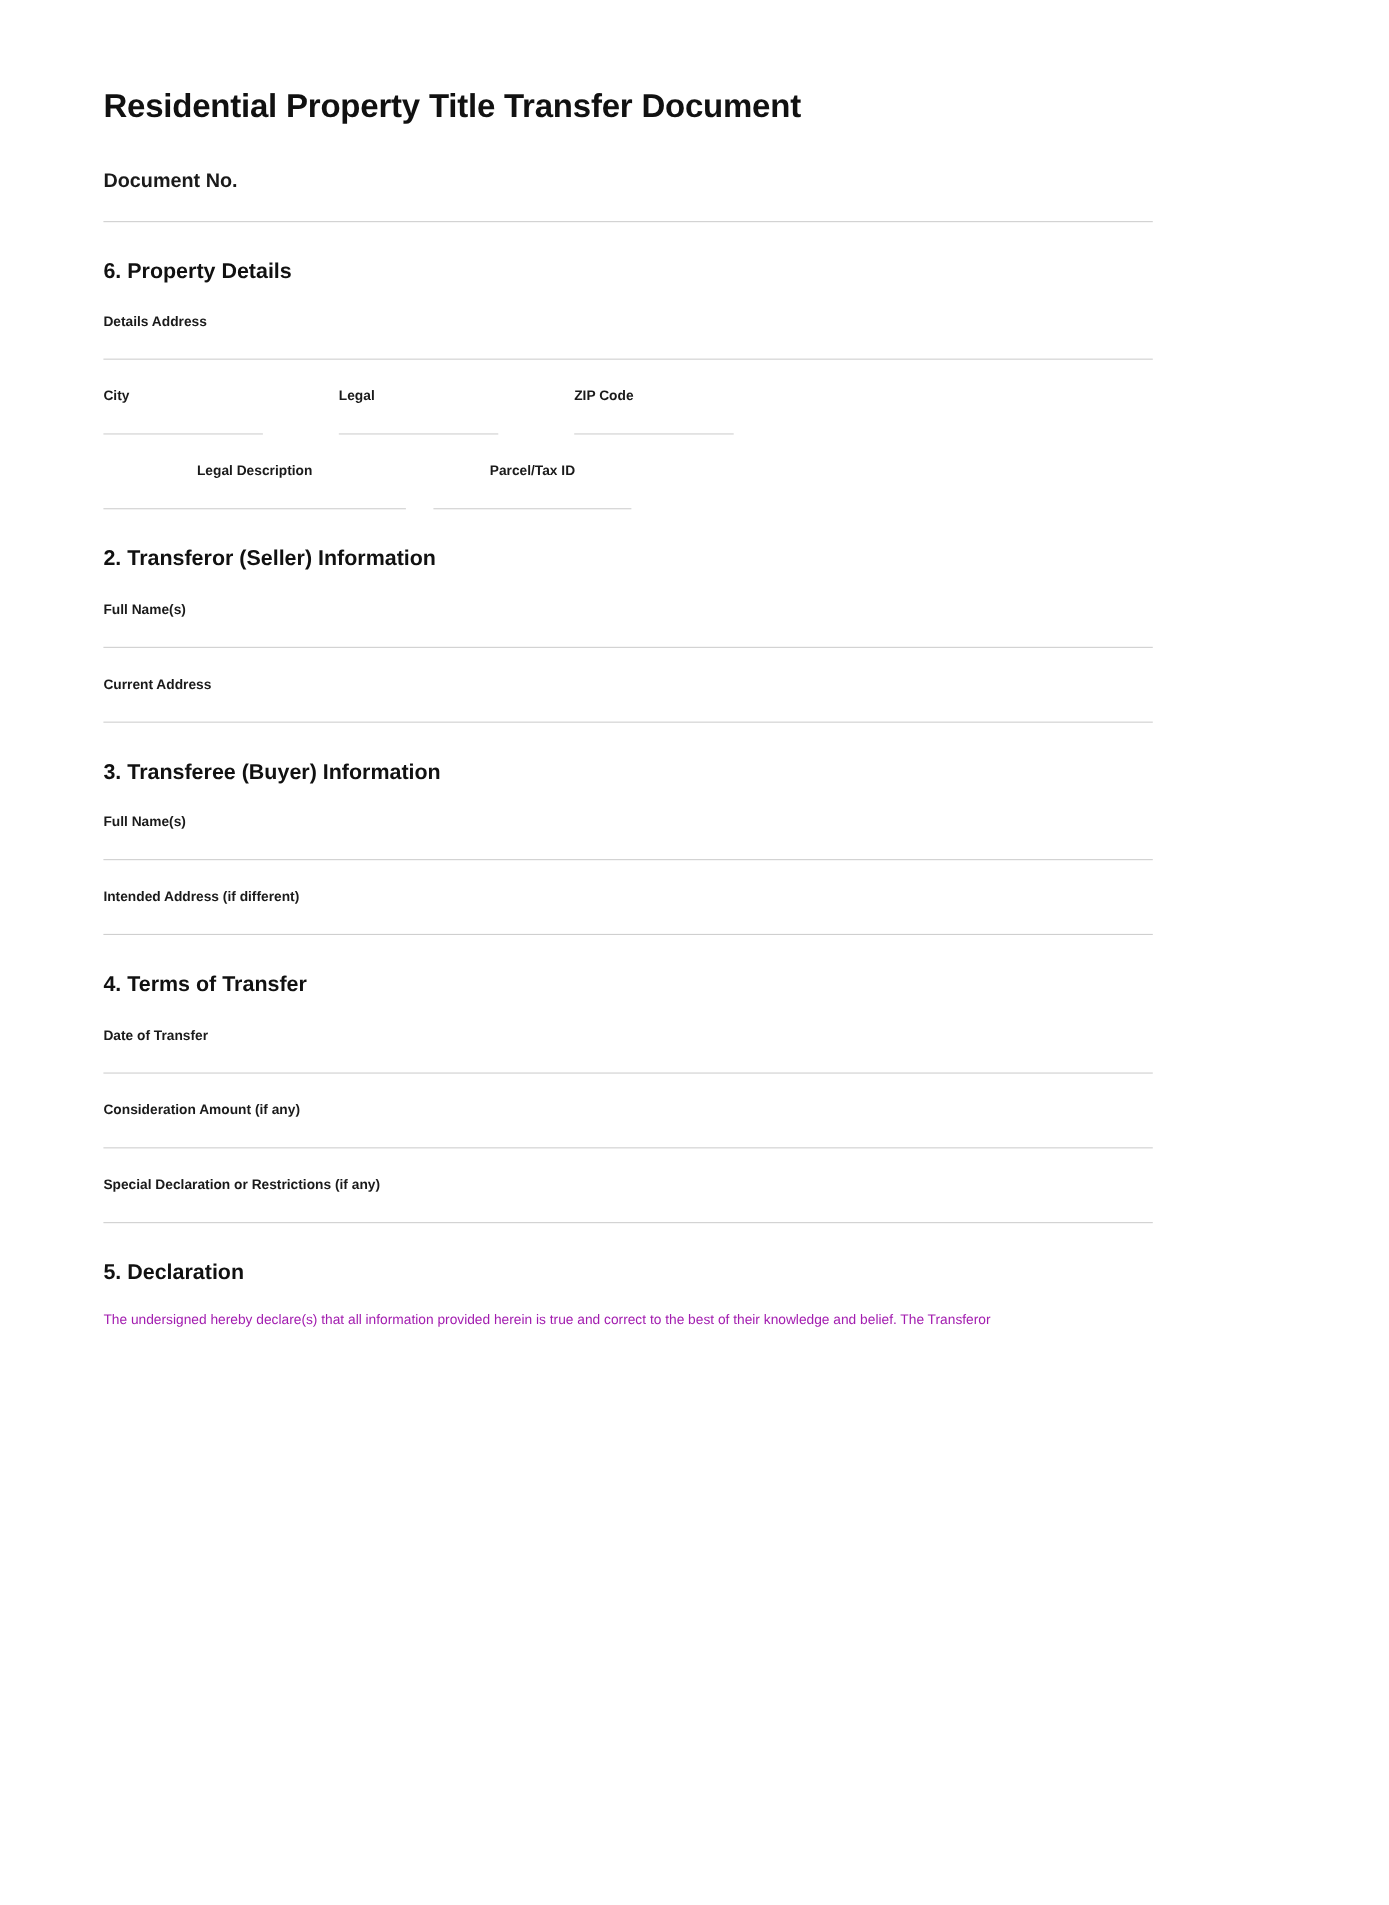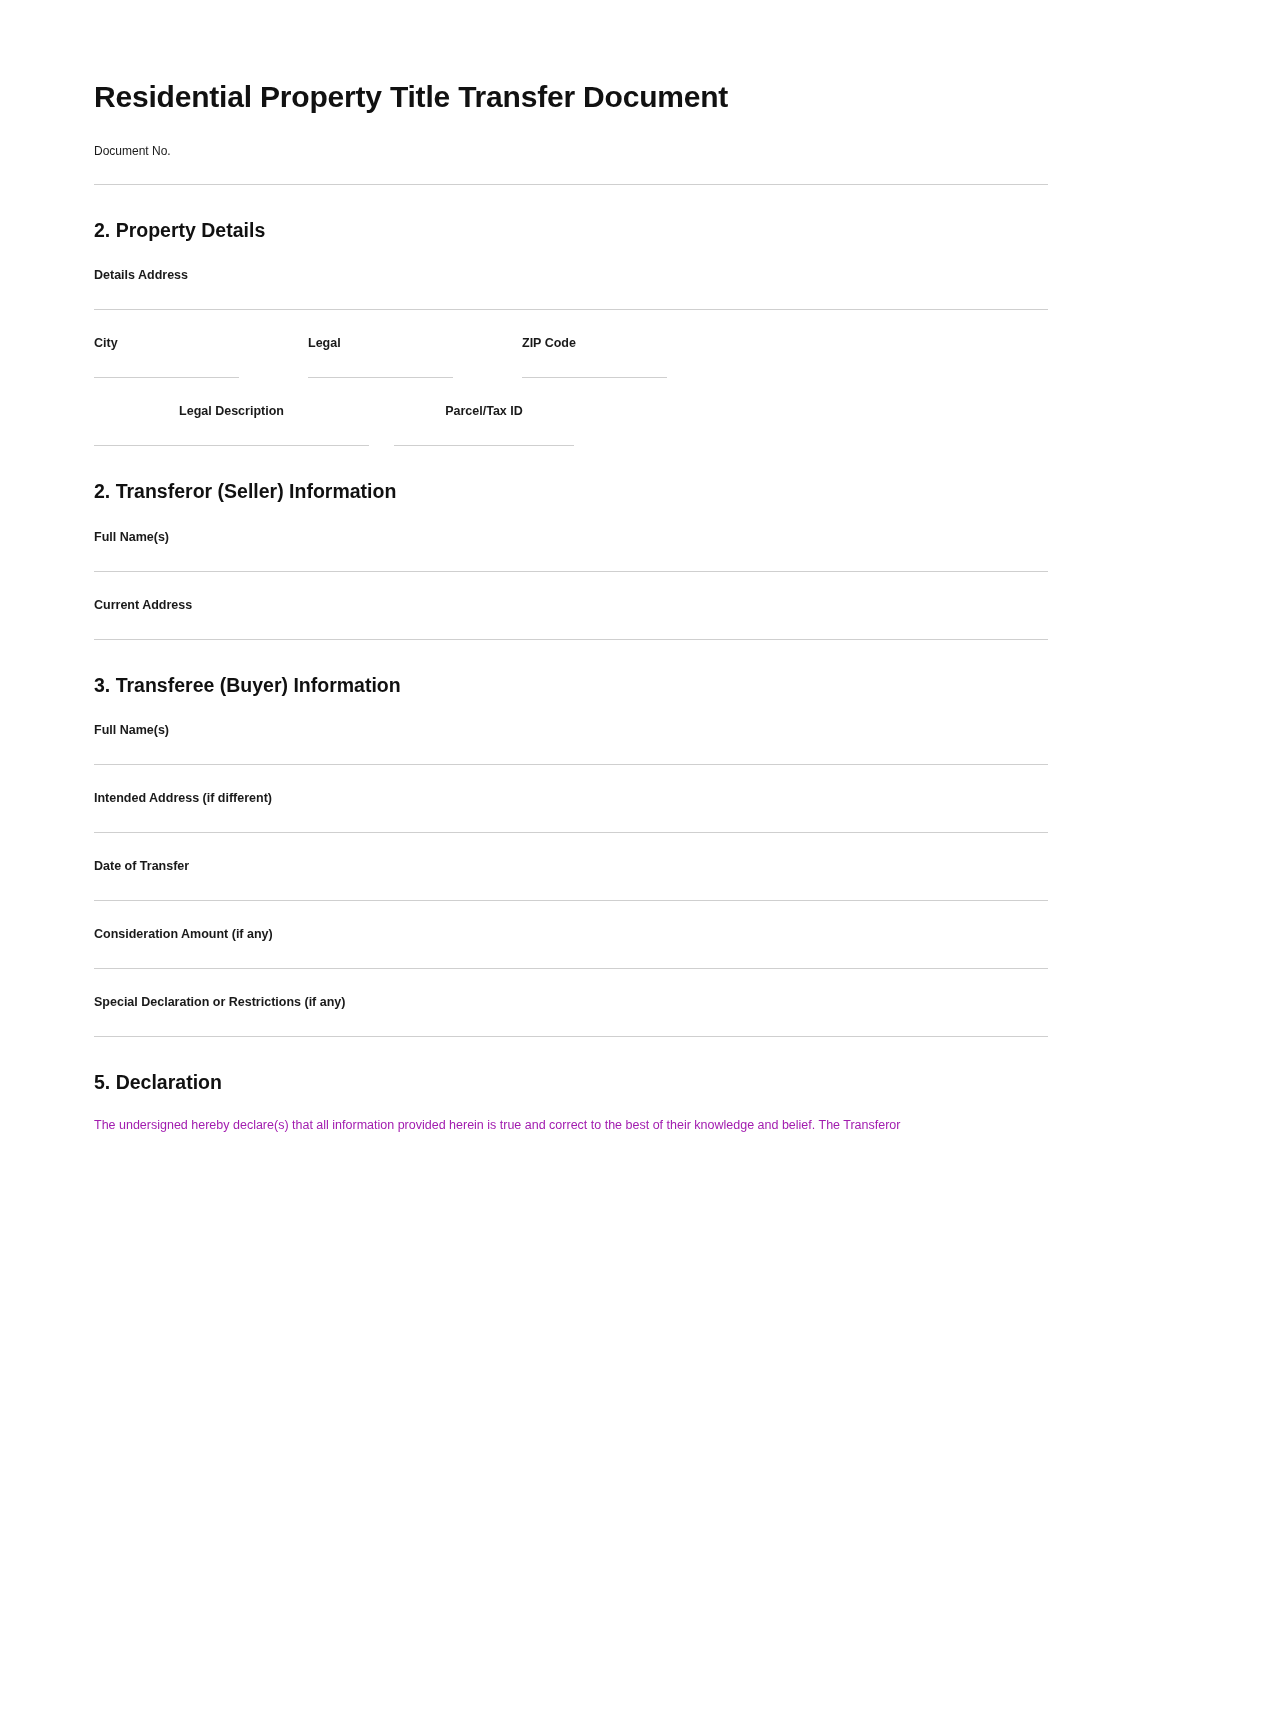--- a/index.html
+++ b/index.html
@@ -33,24 +33,24 @@
   .doc-title {
     font-size: 30px;
     font-weight: bold;
     letter-spacing: -0.2px;
     color: #111111;
     margin: 0;
     padding-top: 79px;
     line-height: 1.18;
   }
   .doc-no {
-    font-size: 12px;
-    font-weight: normal;
-    color: #1a1a1a;
-    margin-top: 30px;
+    font-size: 18px;
+    font-weight: bold;
+    color: #1a1a1a;
+    margin-top: 40px;
     line-height: 1.2;
   }
 
   
   .rule {
     border: 0;
     border-top: 1px solid #cfcfcf;
     height: 0;
     margin: 0;
     width: 100%;
@@ -152,21 +152,21 @@
 <div class="page">
   <div class="content">
 
     <h1 class="doc-title">Residential Property Title Transfer Document</h1>
 
     <div class="doc-no">Document No.</div>
 
     <hr class="rule rule-top">
 
     <div class="section">
-      <h2 class="section-title">2. Property Details</h2>
+      <h2 class="section-title">6. Property Details</h2>
 
       <div class="field">
         <div class="field-label">Details Address</div>
         <input class="field-input" type="text" value="" style="">
       </div>
 
       <div class="row row-3">
         <div class="cell">
           <div class="field-label">City</div>
           <input class="sub-input" type="text" value="" style="">
@@ -215,20 +215,21 @@
         <input class="field-input" type="text" value="" style="">
       </div>
 
       <div class="field">
         <div class="field-label">Intended Address (if different)</div>
         <input class="field-input" type="text" value="" style="">
       </div>
     </div>
 
     <div class="section">
+      <h2 class="section-title">4. Terms of Transfer</h2>
 
       <div class="field">
         <div class="field-label">Date of Transfer</div>
         <input class="field-input" type="text" value="" style="">
       </div>
 
       <div class="field">
         <div class="field-label">Consideration Amount (if any)</div>
         <input class="field-input" type="text" value="" style="">
       </div>

